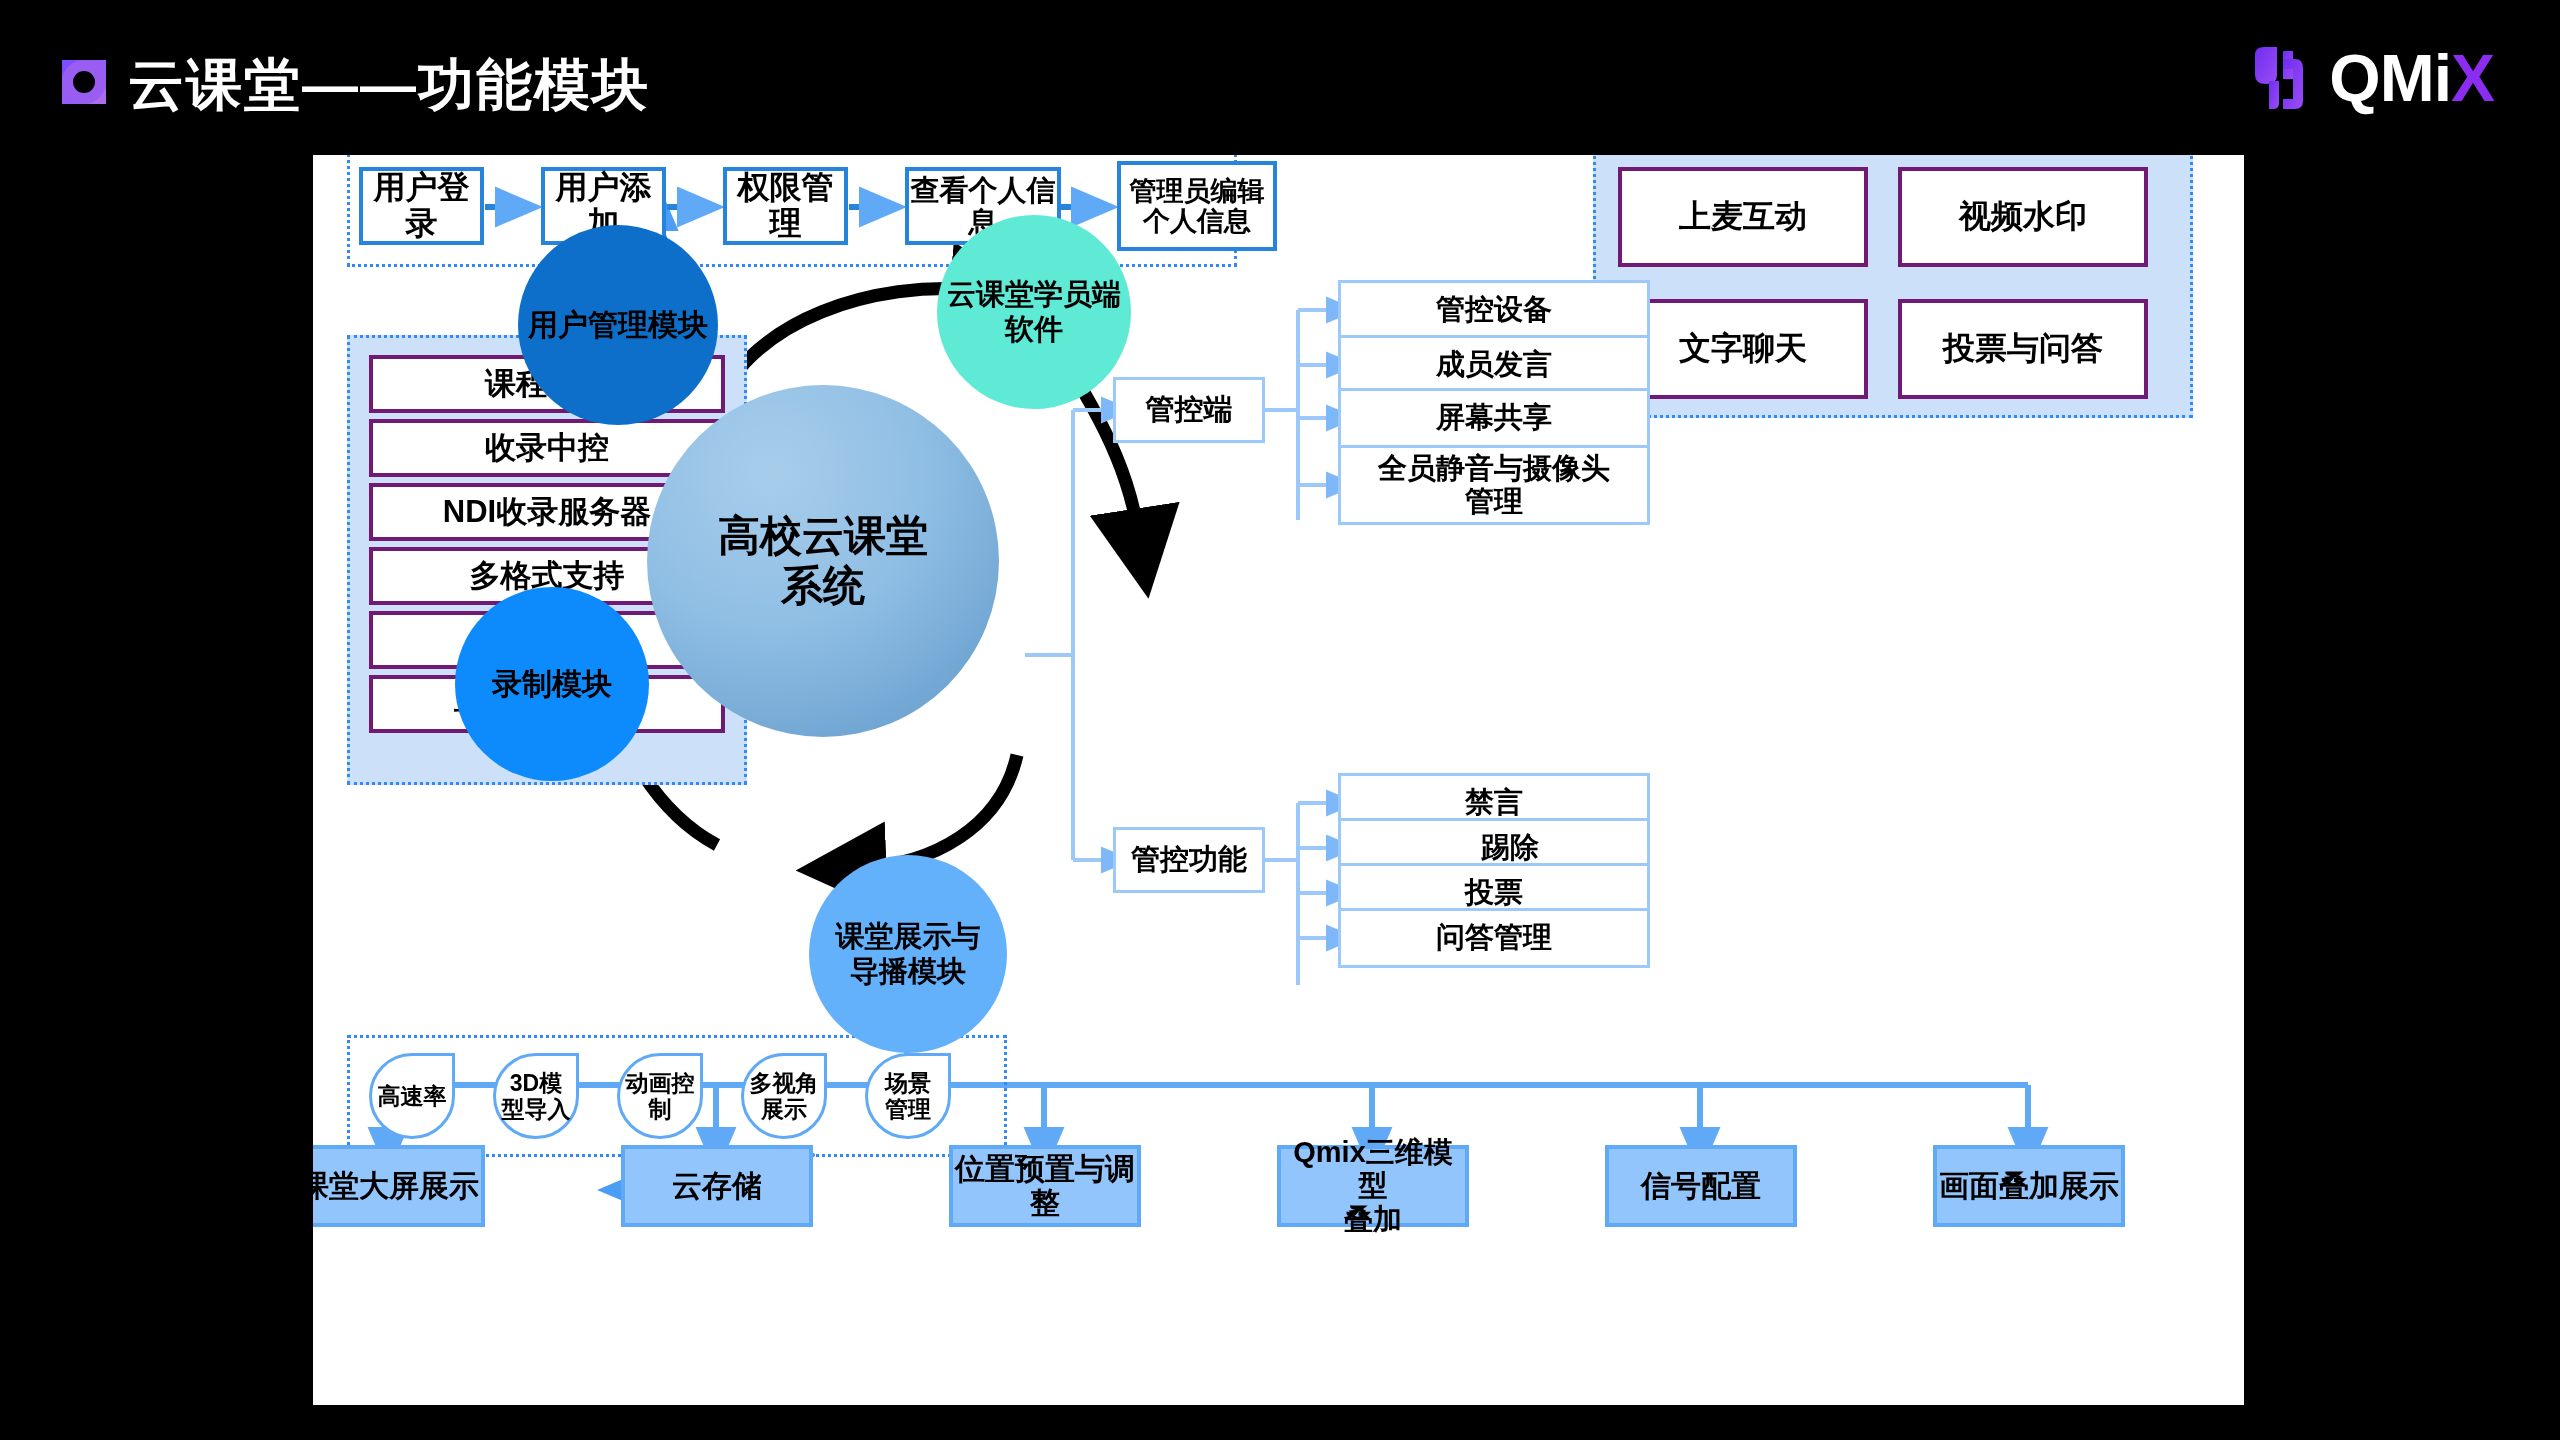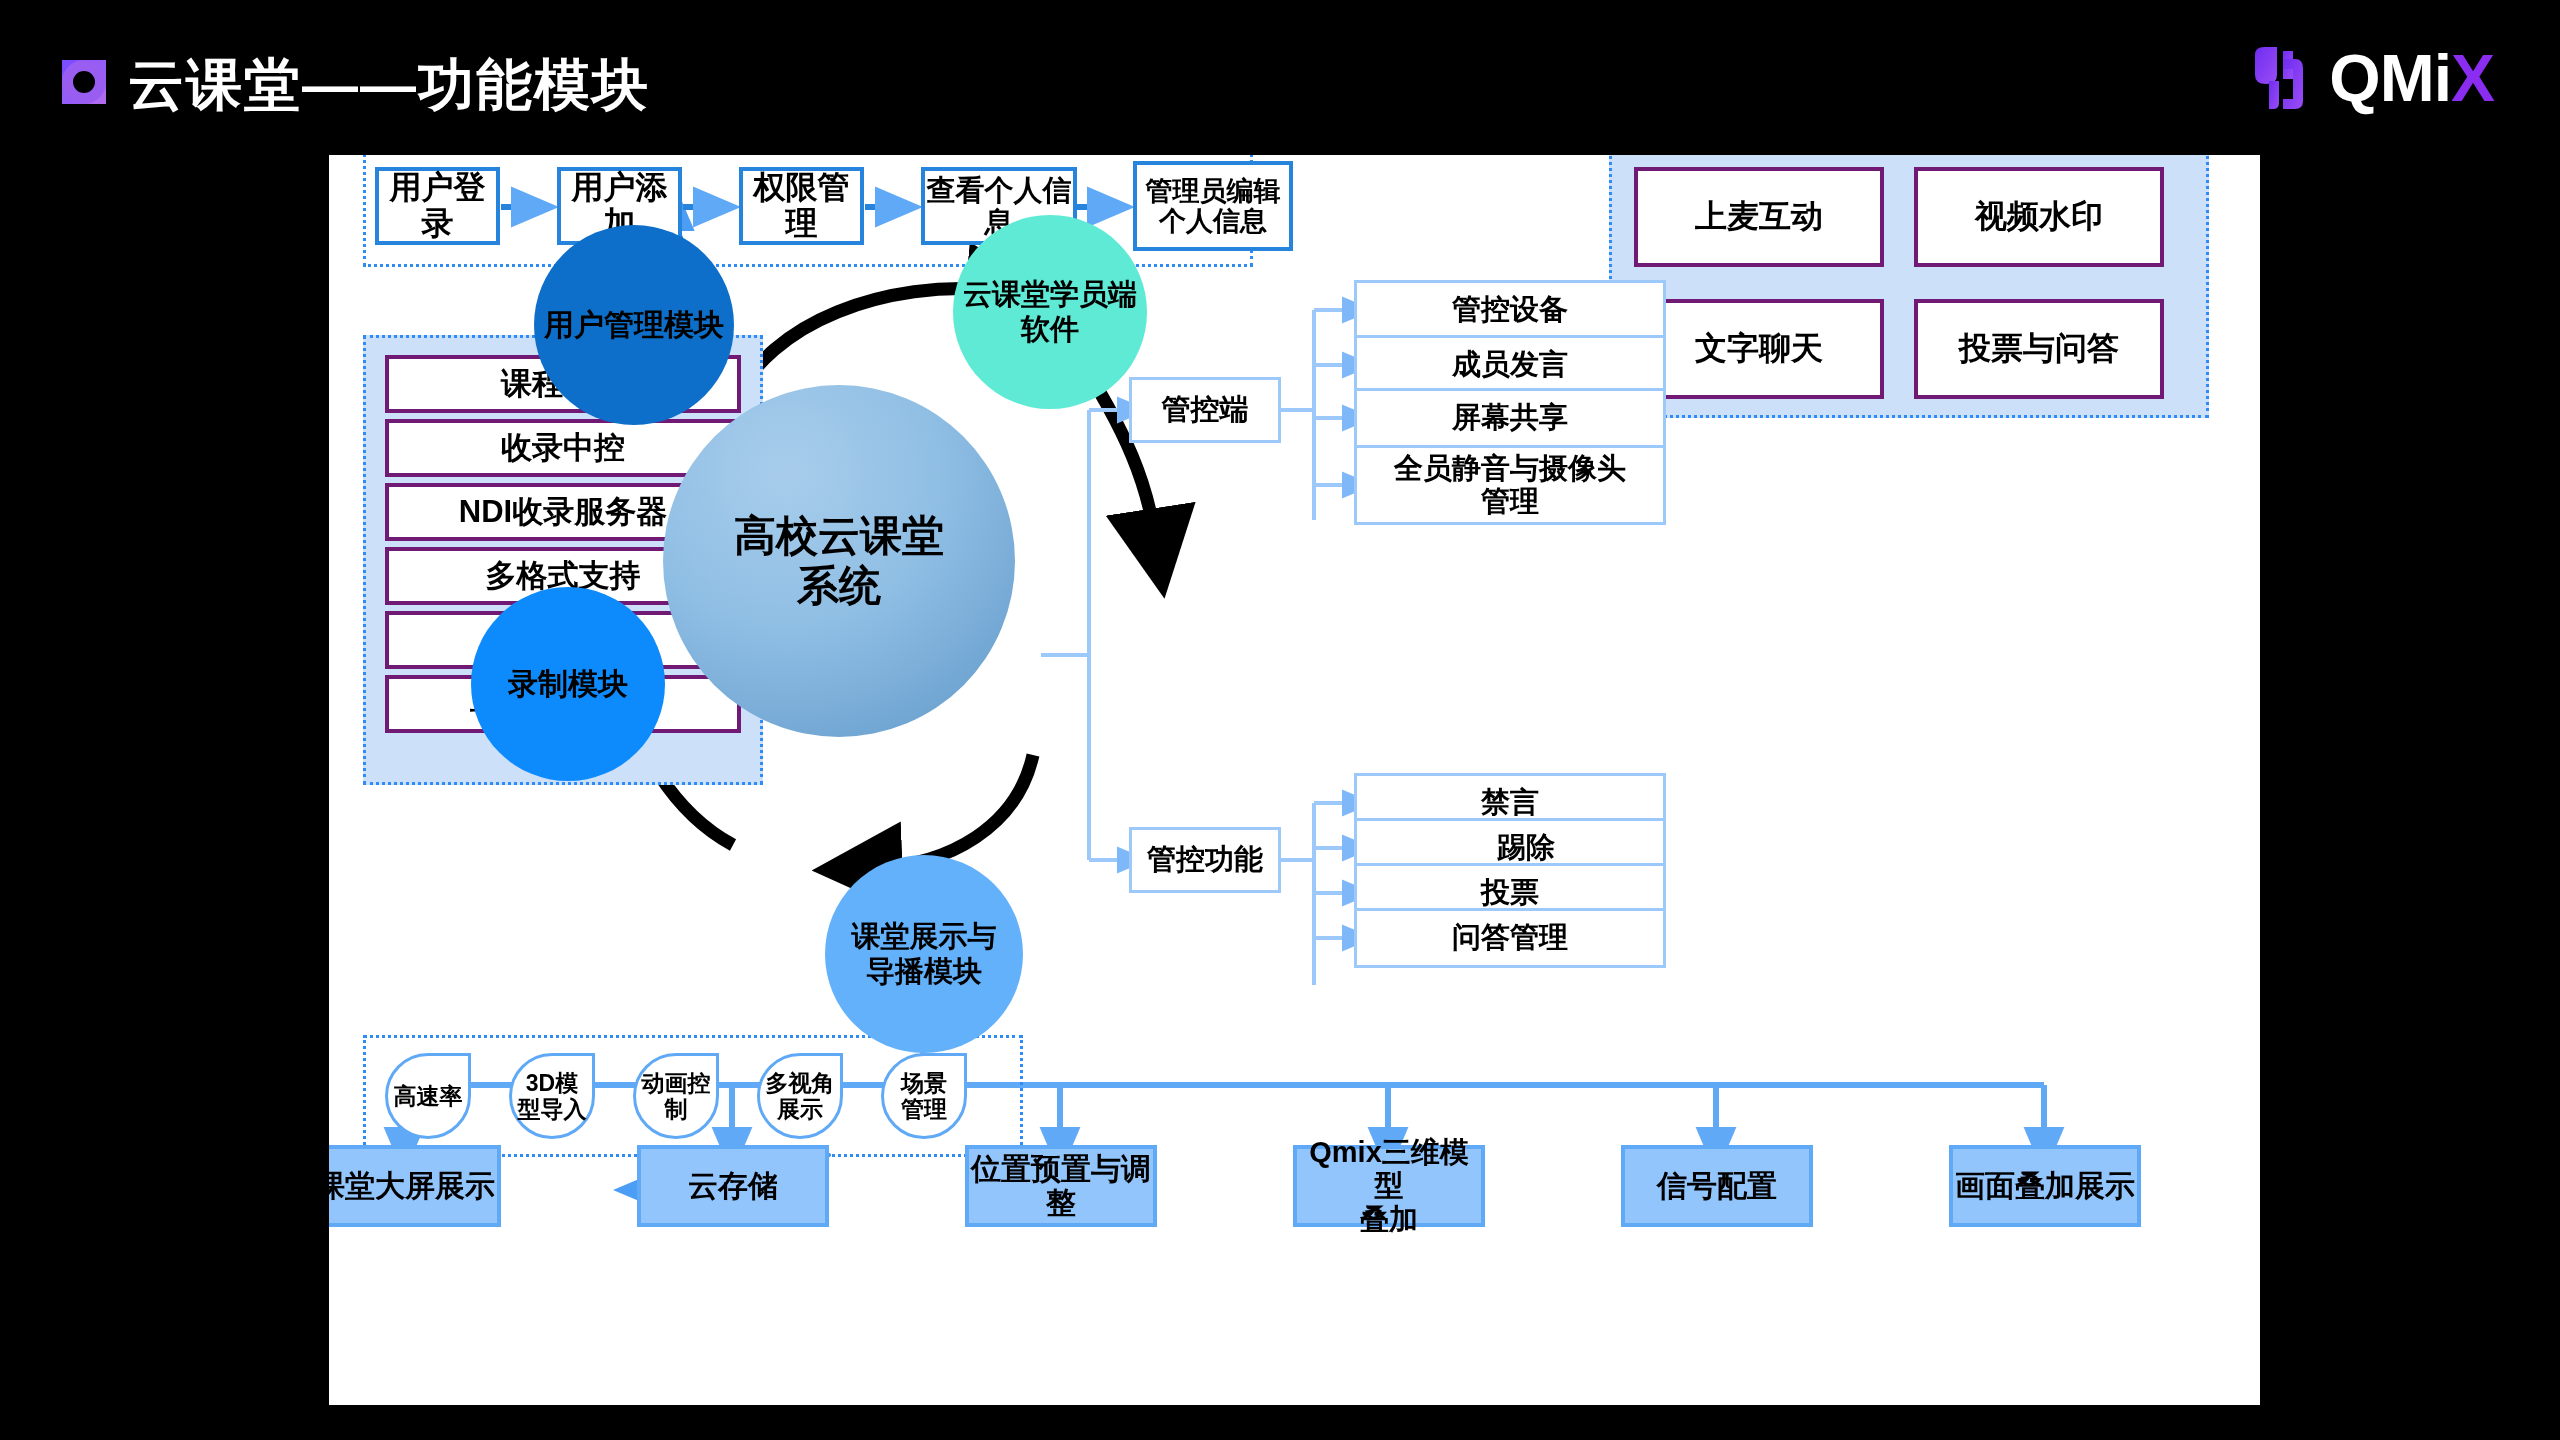--- a/index.html
+++ b/index.html
@@ -17,21 +17,21 @@
              border:11px solid #9a5df2;box-sizing:border-box;}
   #page-title{position:absolute;left:128px;top:48px;color:#fff;
               font-size:56px;font-weight:bold;letter-spacing:2px;white-space:nowrap;}
   #logo{position:absolute;right:66px;top:38px;height:80px;display:flex;align-items:center;}
   #logo-mark{width:74px;height:74px;margin-right:6px;}
   #logo-text{font-size:66px;font-weight:bold;line-height:1;letter-spacing:-1px;}
   .lt-w{color:#fff;} .lt-p{color:#8b2df0;}
 
   
   #canvas{position:absolute;left:313px;top:155px;width:1931px;height:1250px;
-          background:#fff;overflow:hidden;margin-left:16px;}
+          background:#fff;overflow:hidden;}
 
   
   .panel{position:absolute;background:#CCE0FA;border:3px dotted #2F8BF5;box-sizing:border-box;}
   .panel.plain{background:transparent;}
   .wbox{position:absolute;background:#fff;border:4px solid #701a75;box-sizing:border-box;
         display:flex;align-items:center;justify-content:center;text-align:center;
         font-weight:bold;color:#000;line-height:1.12;}
   .flowbox{border:4px solid #2684DD;}
   .fillbox{position:absolute;background:#93C5FD;border:4px solid #5FA9F7;box-sizing:border-box;
            display:flex;align-items:center;justify-content:center;text-align:center;

